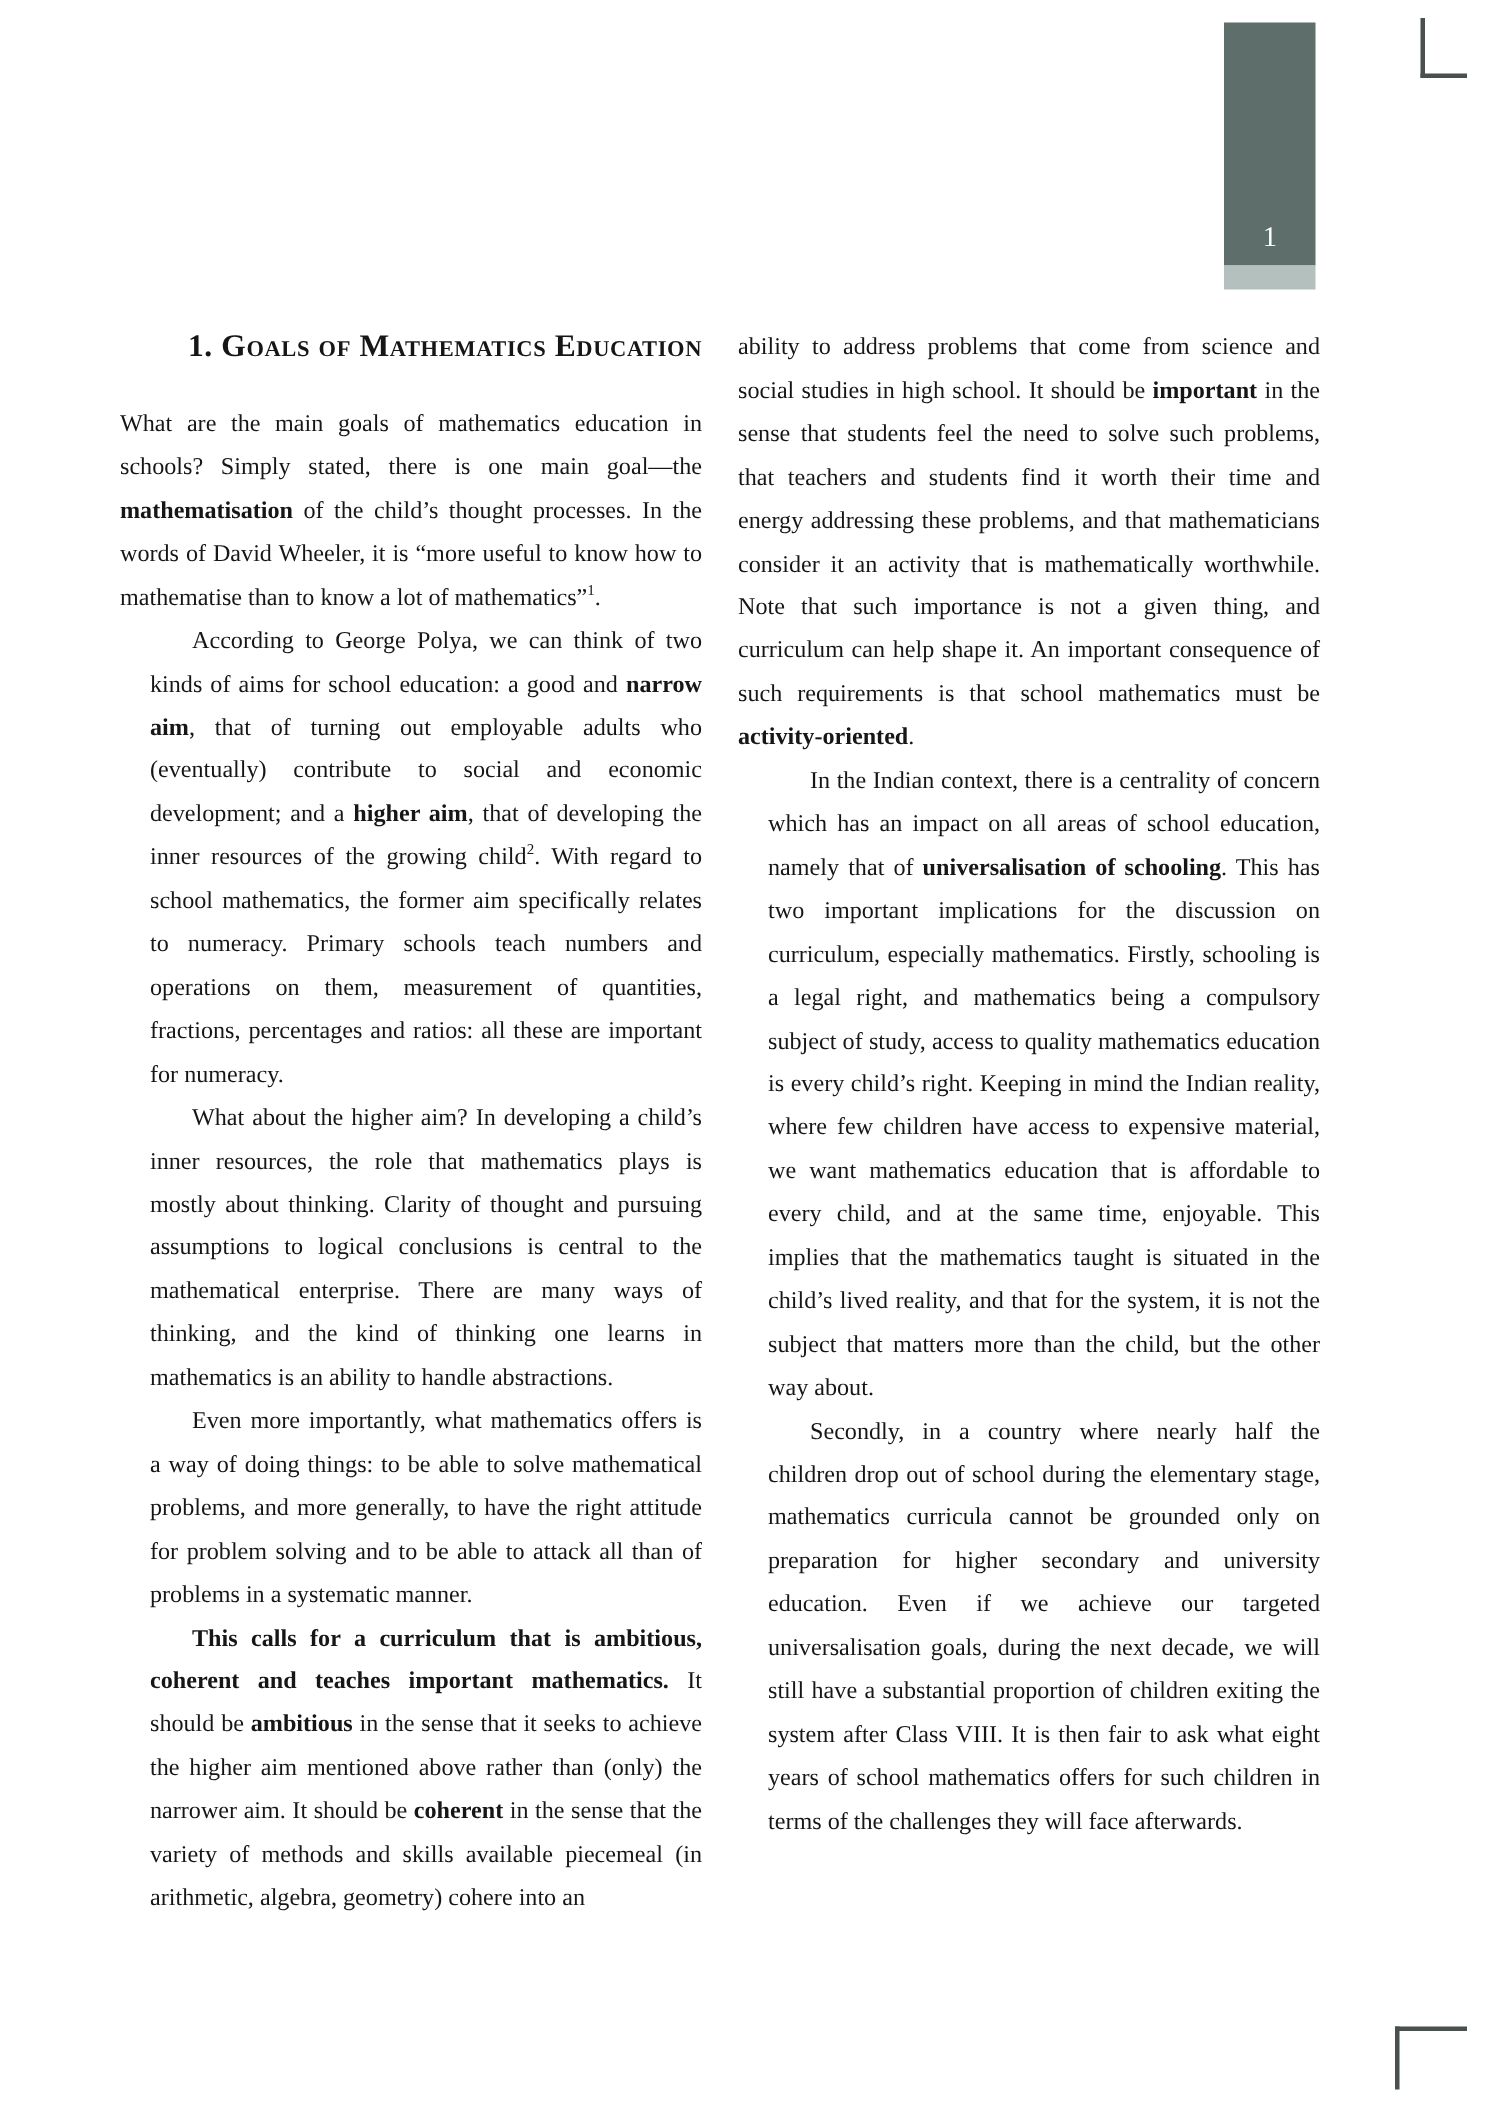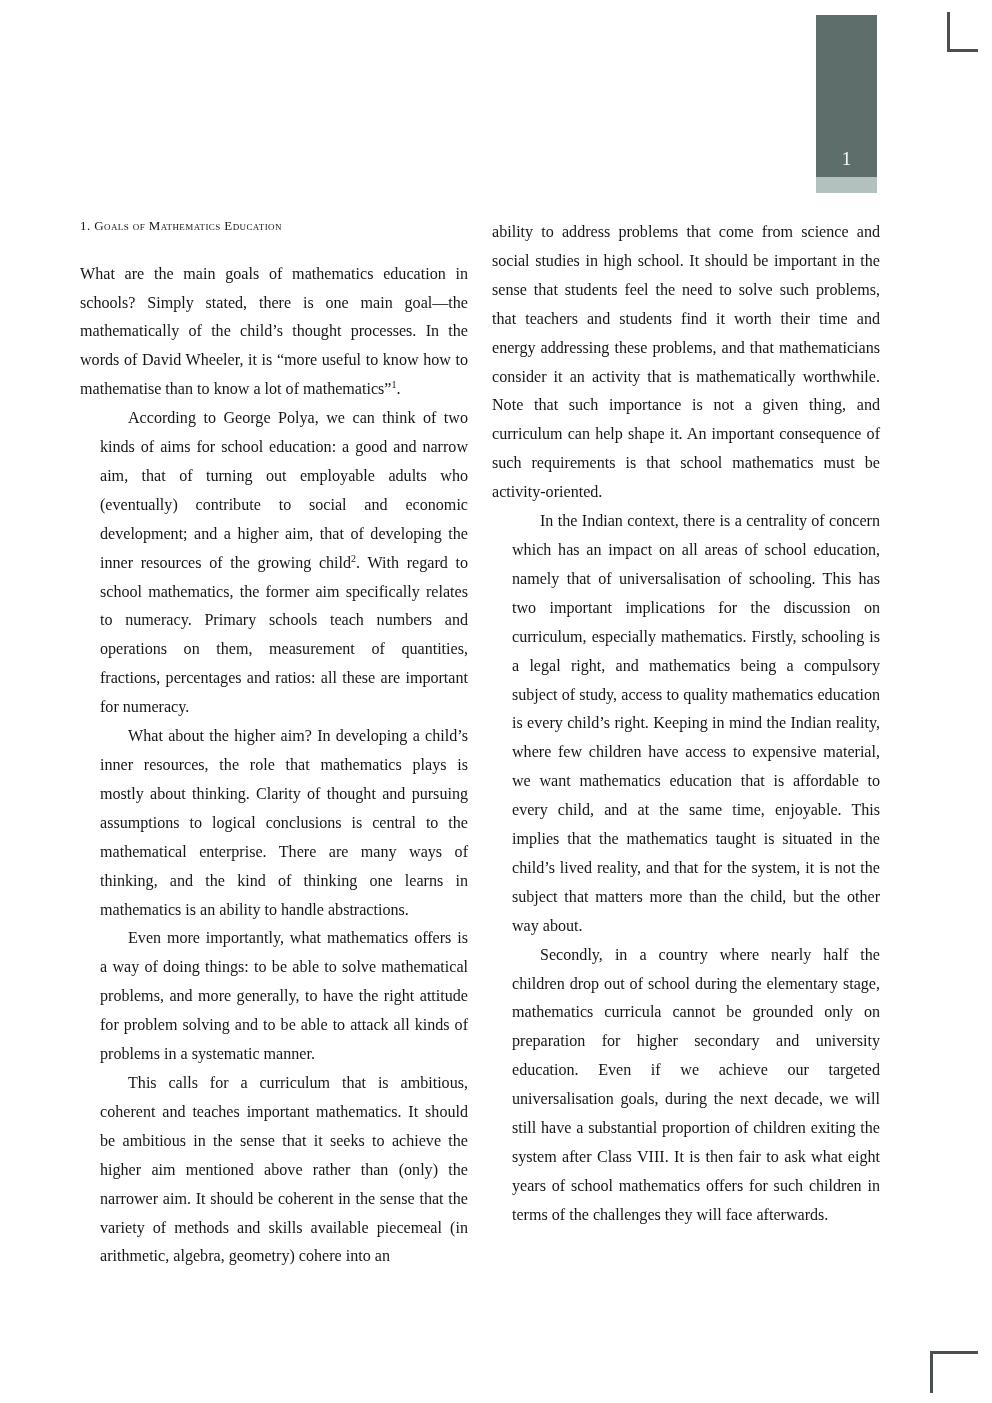--- a/index.html
+++ b/index.html
@@ -81,46 +81,47 @@
   .col {
     position: absolute;
     top: 0;
     width: 388px;
   }
   .col-left  { left: 0; }
   .col-right { left: 412px; }
 
   h1.section-heading {
     margin: 0 0 26px 0;
-    font-size: 13px;
-    font-weight: normal;
+    font-size: 21px;
+    font-weight: bold;
     font-variant: small-caps;
     letter-spacing: 0.4px;
     line-height: 1.2;
     white-space: pre;
+    text-align: right;
   }
   h1.section-heading .num {
     font-variant: normal;
   }
 
   p.body-text {
     margin: 0;
     font-size: 16.1px;
     line-height: 28.9px;
     text-align: justify;
     text-justify: inter-word;
     hyphens: none;
     text-indent: 0;
   }
   p.body-text.indented {
     text-indent: 28px;
     margin-left: 20px;
   }
   p.body-text b {
-    font-weight: normal;
+    font-weight: bold;
   }
   sup {
     font-size: 10px;
     vertical-align: super;
     line-height: 0;
   }
   .col-right p.body-text:first-child { text-indent: 0; }
 </style>
 </head>
 <body>
@@ -141,27 +142,27 @@
   <div class="tab-foot"></div>
 </div>
 
 <div class="page-body">
   <div class="columns">
 
     <div class="col col-left">
 
       <h1 class="section-heading"><span class="num">1.</span> <span>Goals of Mathematics Education</span></h1>
 
-      <p class="body-text"><span>What are the main goals of mathematics education in schools? Simply stated, there is one main goal—the </span><b>mathematically</b><span> of the child’s thought processes. In the words of David Wheeler, it is “more useful to know how to mathematise than to know a lot of mathematics”</span><sup>1</sup><span>.</span></p>
+      <p class="body-text"><span>What are the main goals of mathematics education in schools? Simply stated, there is one main goal—the </span><b>mathematisation</b><span> of the child’s thought processes. In the words of David Wheeler, it is “more useful to know how to mathematise than to know a lot of mathematics”</span><sup>1</sup><span>.</span></p>
 
       <p class="body-text indented"><span>According to George Polya, we can think of two kinds of aims for school education: a good and </span><b>narrow aim</b><span>, that of turning out employable adults who (eventually) contribute to social and economic development; and a </span><b>higher aim</b><span>, that of developing the inner resources of the growing child</span><sup>2</sup><span>. With regard to school mathematics, the former aim specifically relates to numeracy. Primary schools teach numbers and operations on them, measurement of quantities, fractions, percentages and ratios: all these are important for numeracy.</span></p>
 
       <p class="body-text indented">What about the higher aim? In developing a child’s inner resources, the role that mathematics plays is mostly about thinking. Clarity of thought and pursuing assumptions to logical conclusions is central to the mathematical enterprise. There are many ways of thinking, and the kind of thinking one learns in mathematics is an ability to handle abstractions.</p>
 
-      <p class="body-text indented">Even more importantly, what mathematics offers is a way of doing things: to be able to solve mathematical problems, and more generally, to have the right attitude for problem solving and to be able to attack all kinds of problems in a systematic manner.</p>
+      <p class="body-text indented">Even more importantly, what mathematics offers is a way of doing things: to be able to solve mathematical problems, and more generally, to have the right attitude for problem solving and to be able to attack all than of problems in a systematic manner.</p>
 
       <p class="body-text indented"><b>This calls for a curriculum that is ambitious, coherent and teaches important mathematics.</b><span>  It should be </span><b>ambitious</b><span> in the sense that it seeks to achieve the higher aim mentioned above rather than (only) the narrower aim. It should be </span><b>coherent</b><span> in the sense that the variety of methods and skills available piecemeal (in arithmetic, algebra, geometry) cohere into an</span></p>
 
     </div>
 
     <div class="col col-right">
 
       <p class="body-text"><span>ability to address problems that come from science and social studies in high school. It should be </span><b>important</b><span> in the sense that students feel the need to solve such problems, that teachers and students find it worth their time and energy addressing these problems, and that mathematicians consider it an activity that is mathematically worthwhile. Note that such importance is not a given thing, and curriculum can help shape it. An important consequence of such requirements is that school mathematics must be </span><b>activity-oriented</b><span>.</span></p>
 
       <p class="body-text indented"><span>In the Indian context, there is a centrality of concern which has an impact on all areas of school education, namely that of </span><b>universalisation of schooling</b><span>. This has two important implications for the discussion on curriculum, especially mathematics. Firstly, schooling is a legal right, and mathematics being a compulsory subject of study, access to quality mathematics education is every child’s right. Keeping in mind the Indian reality, where few children have access to expensive material, we want mathematics education that is affordable to every child, and at the same time, enjoyable. This implies that the mathematics taught is situated in the child’s lived reality, and that for the system, it is not the subject that matters more than the child, but the other way about.</span></p>

